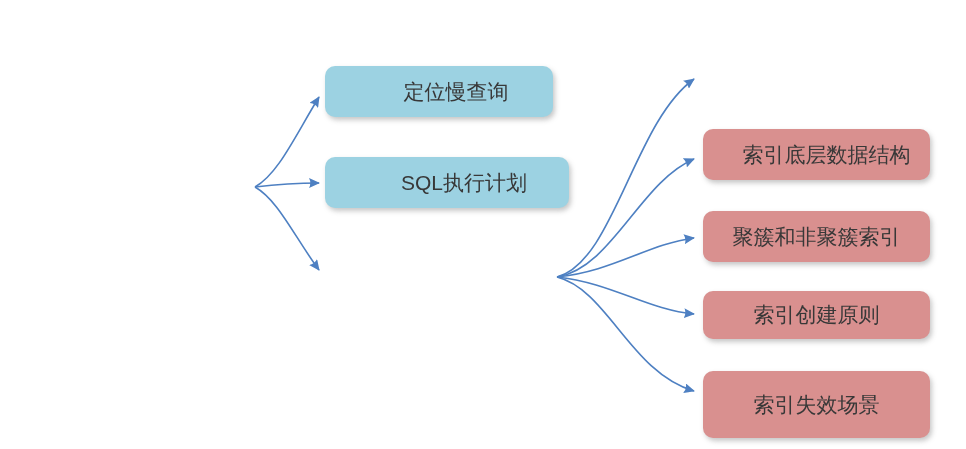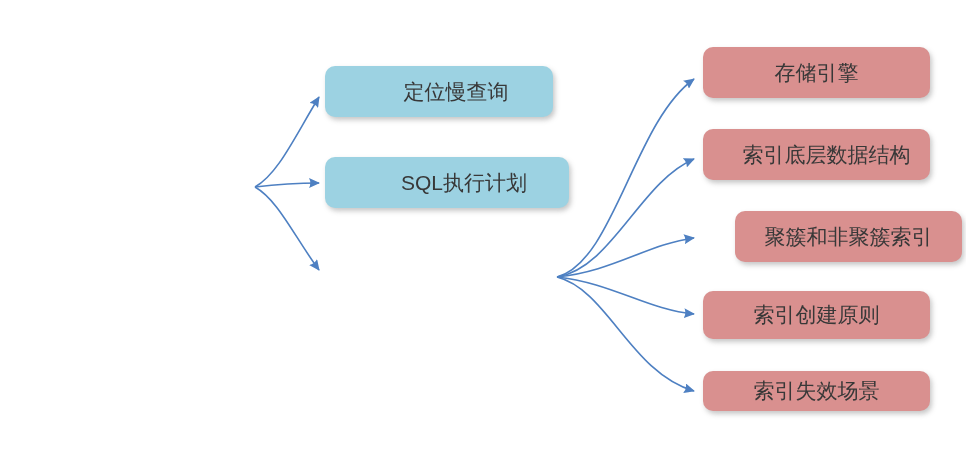--- a/index.html
+++ b/index.html
@@ -42,23 +42,23 @@
   .node-branch { background: #9CD2E2; padding-left: 34px; }
   .node-leaf   { background: #D9908F; }
 
   
   #node-root   { left: 31px;  top: 162px; width: 222px; height: 51px; }
   #node-b0     { left: 325px; top: 66px;  width: 228px; height: 51px; }
   #node-b1     { left: 325px; top: 157px; width: 244px; height: 51px; }
   #node-b2     { left: 325px; top: 252px; width: 228px; height: 51px; }
   #node-l0     { left: 703px; top: 47px;  width: 227px; height: 51px; }
   #node-l1     { left: 703px; top: 129px; width: 227px; height: 51px; padding-left: 20px; }
-  #node-l2     { left: 703px; top: 211px; width: 227px; height: 51px; margin-left: 32px; }
+  #node-l2     { left: 703px; top: 211px; width: 227px; height: 51px; }
   #node-l3     { left: 703px; top: 291px; width: 227px; height: 48px; }
-  #node-l4     { left: 703px; top: 371px; width: 227px; height: 40px; }
+  #node-l4     { left: 703px; top: 371px; width: 227px; height: 67px; }
 </style>
 </head>
 <body>
 
 <div class="canvas">
 
   <svg class="edges" viewBox="0 0 966 449" xmlns="http://www.w3.org/2000/svg">
     <defs>
       <marker id="arrowhead" markerUnits="userSpaceOnUse" markerWidth="12" markerHeight="10" refX="10" refY="5" orient="auto">
         <path d="M0,0 L11,5 L0,10 Q2.6,5 0,0 Z" fill="#4E80C2"></path>
@@ -75,21 +75,20 @@
     <path class="edge" marker-end="url(#arrowhead)" d="M557,277 C612,283 648,310 694,314"></path>
     <path class="edge" marker-end="url(#arrowhead)" d="M557,277 C608,290 630,372 694,391"></path>
   </svg>
 
 
   <div id="node-b0" class="node node-branch">定位慢查询</div>
 
   <div id="node-b1" class="node node-branch">SQL执行计划</div>
 
 
-  <div id="node-l0" class="node node-leaf">存储引擎</div>
 
   <div id="node-l1" class="node node-leaf">索引底层数据结构</div>
 
   <div id="node-l2" class="node node-leaf">聚簇和非聚簇索引</div>
 
   <div id="node-l3" class="node node-leaf">索引创建原则</div>
 
   <div id="node-l4" class="node node-leaf">索引失效场景</div>
 
 </div>

